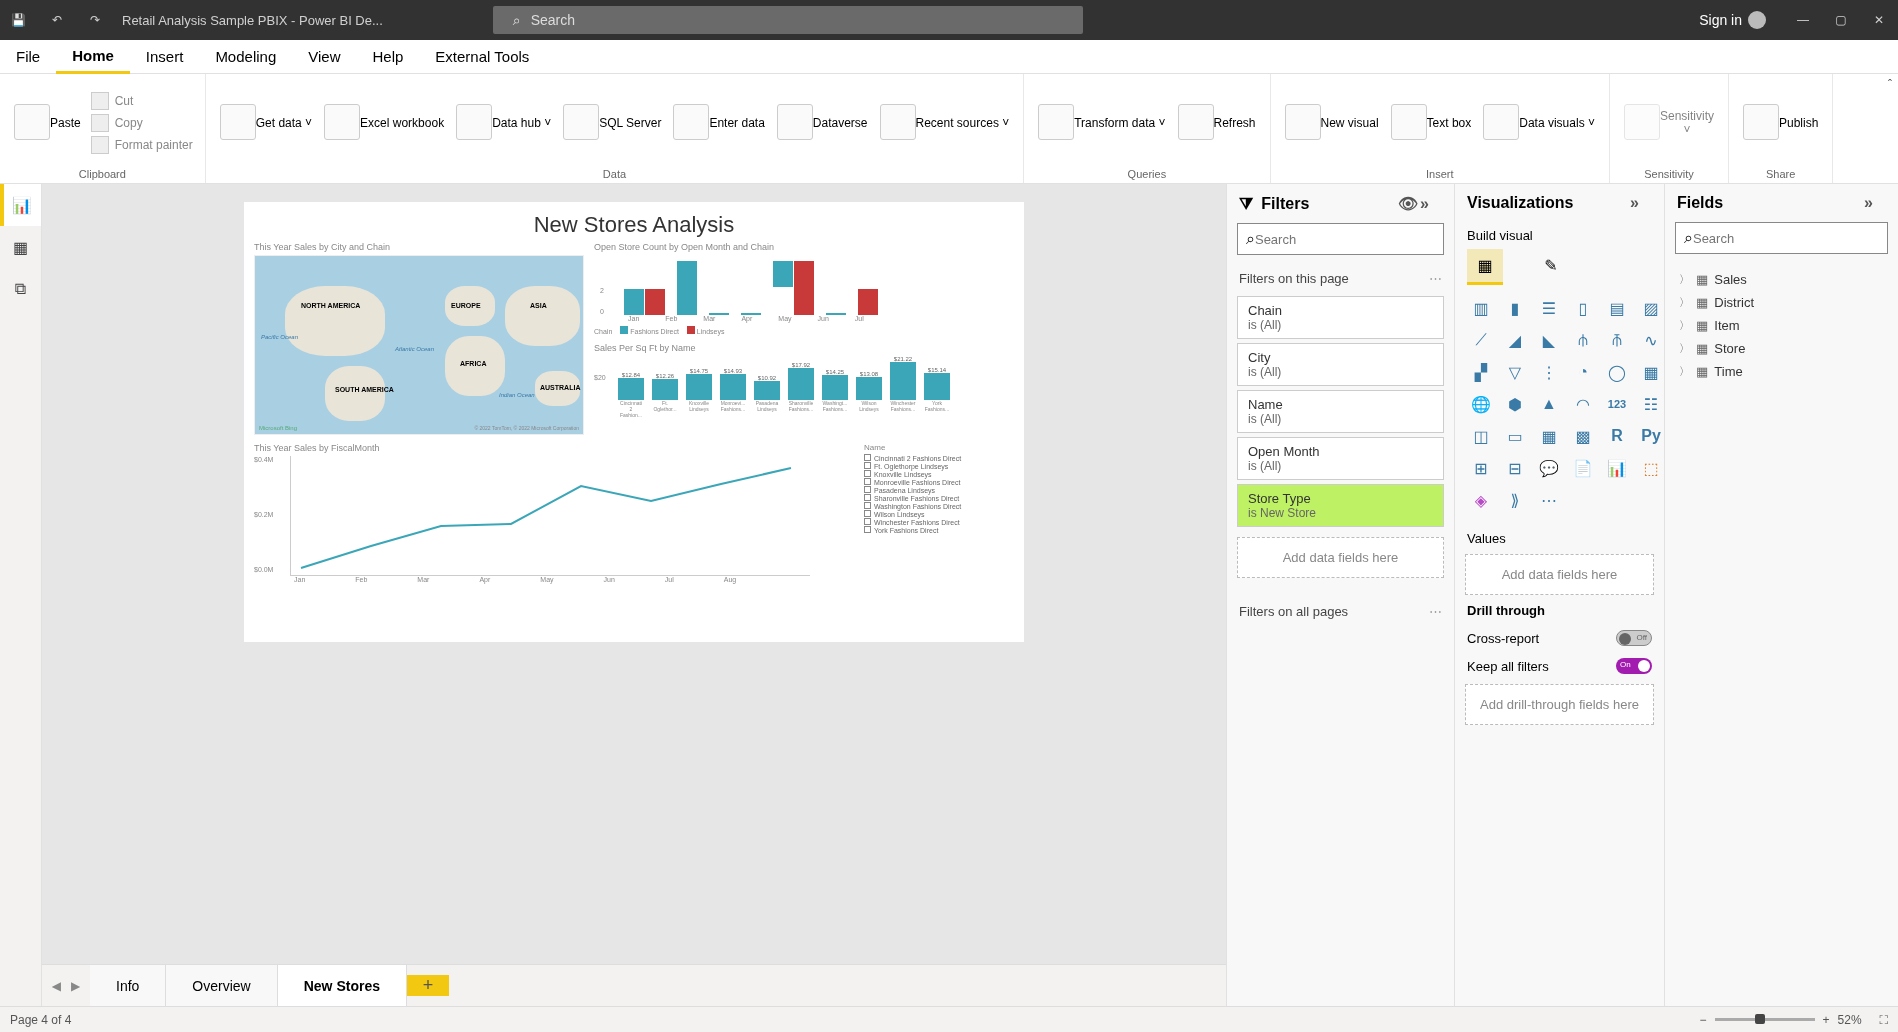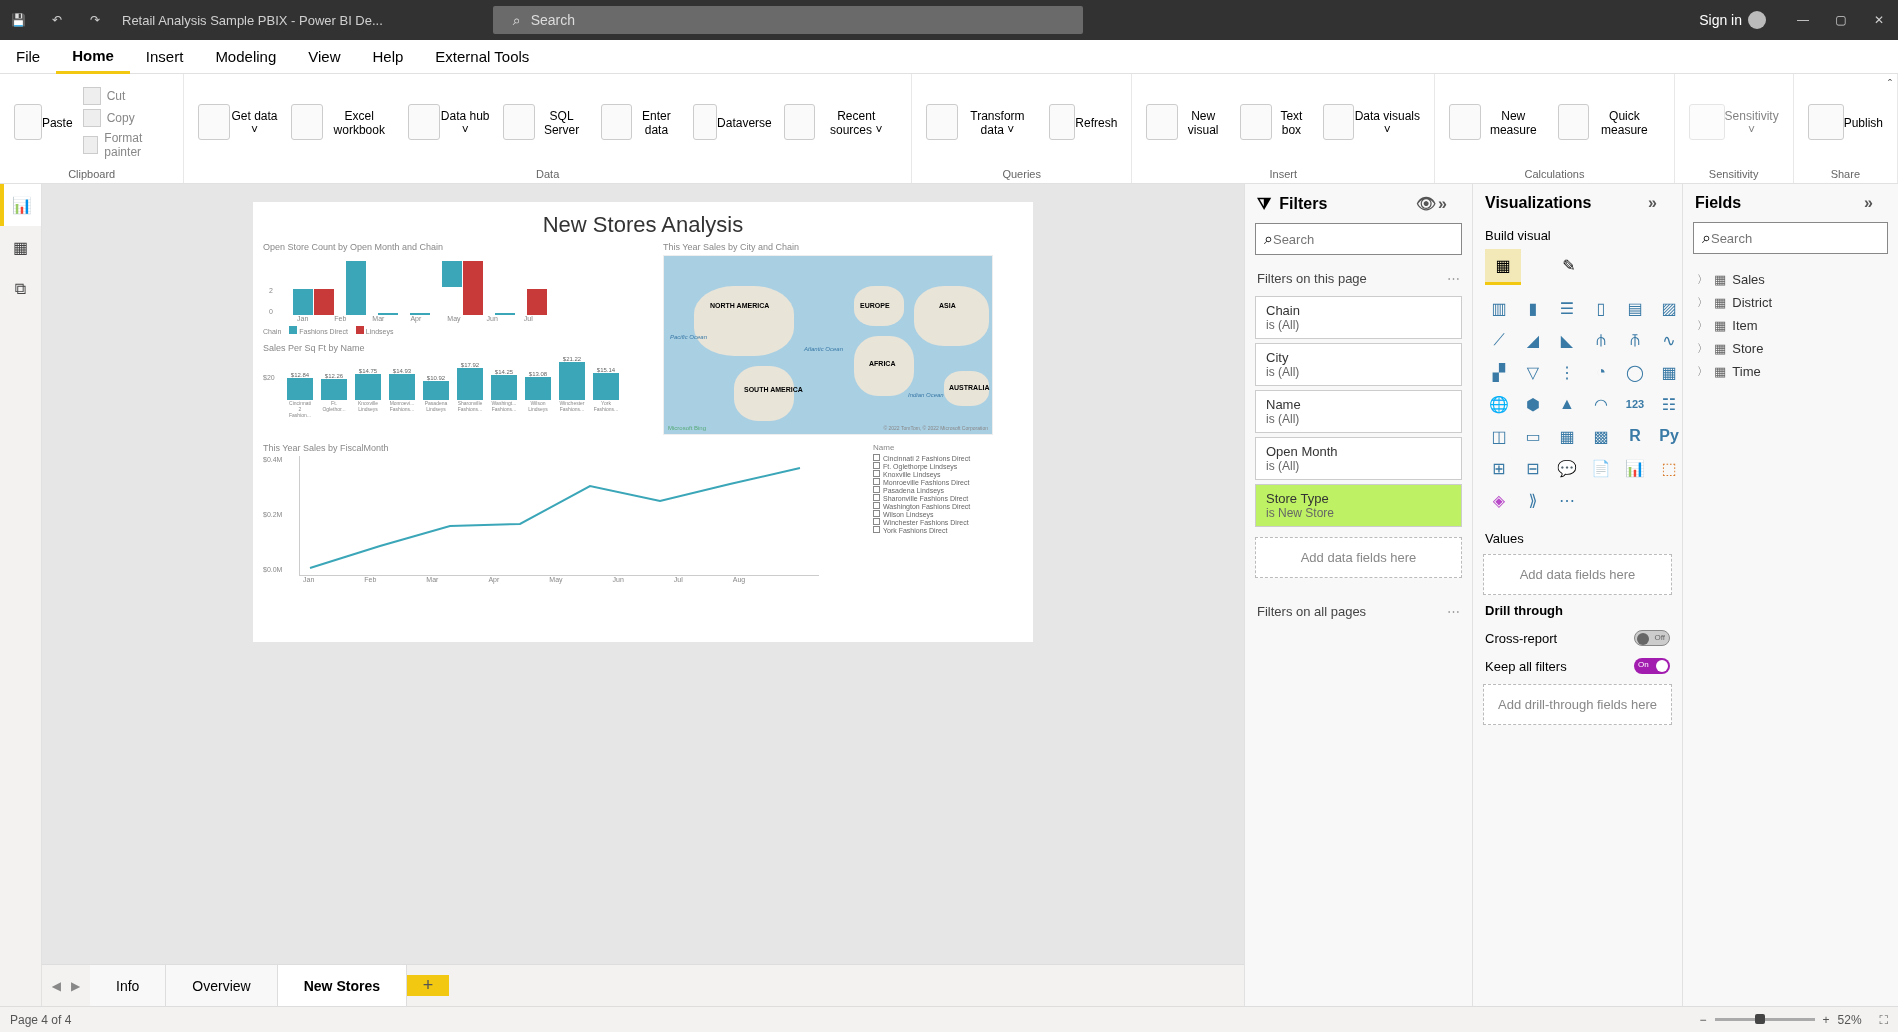--- a/index.html
+++ b/index.html
@@ -42,21 +42,21 @@
 .bar{width:20px;background:#3aa6b8}
 .bar.red{background:#c83a3a}
 .pages{height:42px;background:#f3f2f1;display:flex;align-items:center;border-top:1px solid #ddd}
 .pages .nav{width:48px;display:flex;justify-content:center;gap:10px;color:#888;font-size:12px}
 .pages .tab{padding:0 26px;height:42px;display:flex;align-items:center;font-size:14px;border-right:1px solid #ddd;background:#f8f8f8;cursor:pointer}
 .pages .tab.active{background:#fff;font-weight:600}
 .pages .add{width:42px;display:flex;align-items:center;justify-content:center;background:#f2c811;color:#555;font-size:18px}
 .pane{background:#f8f8f8;border-left:1px solid #e1e1e1;display:flex;flex-direction:column}
 .pane.filters{width:228px}
 .pane.viz{width:210px}
-.pane.fields{width:216px}
+.pane.fields{width:234px}
 .pane-header{display:flex;align-items:center;padding:10px 12px;font-size:16px;font-weight:600}
 .pane-header .pspacer{flex:1}
 .pane-header .picon{width:22px;color:#555}
 .searchbox{margin:0 10px 10px 10px;border:1px solid #888;height:32px;display:flex;align-items:center;padding:0 8px;background:#fff}
 .searchbox input{border:none;outline:none;flex:1;font-size:13px}
 .fsection{font-size:13px;color:#444;padding:6px 12px;display:flex;align-items:center}
 .fsection .dots{margin-left:auto;color:#888}
 .fcard{border:1px solid #ccc;background:#fff;margin:4px 10px;padding:6px 10px;font-size:13px}
 .fcard.selected{background:#bef264}
 .fcard .fname{color:#333}
@@ -201,33 +201,20 @@
           <div class="lbl">Text box</div>
         </div>
       <div class="rbtn-big">
           <div class="ic"></div>
           <div class="lbl"><span>Data visuals</span> ˅</div>
         </div>
     </div>
     <div class="label">Insert</div>
   </div>
 
-  <div class="group">
-    <div class="buttons">
-      <div class="rbtn-big">
-          <div class="ic"></div>
-          <div class="lbl">New measure</div>
-        </div>
-      <div class="rbtn-big">
-          <div class="ic"></div>
-          <div class="lbl">Quick measure</div>
-        </div>
-    </div>
-    <div class="label">Calculations</div>
-  </div>
 
   <div class="group">
     <div class="buttons">
       <div class="rbtn-big" style="opacity:.5">
           <div class="ic"></div>
           <div class="lbl"><span>Sensitivity</span><br>˅</div>
         </div>
     </div>
     <div class="label">Sensitivity</div>
   </div>
@@ -248,113 +235,20 @@
   <div class="left-rail">
     <div class="ritem active">📊</div>
     <div class="ritem">▦</div>
     <div class="ritem">⧉</div>
   </div>
 
   <div class="canvas-wrap">
     <div class="canvas">
       <div class="report">
         <h2>New Stores Analysis</h2>
-
-        <div style="float:left;width:400px">
-          <div class="vtitle">Open Store Count by Open Month and Chain</div>
-          <div class="barrow">
-            <div style="position:absolute;font-size:7px;color:#888;margin-left:-24px">2<br><br><br>0</div>
-            <div style="display:flex;gap:1px">
-                <div class="bar" style="height:26px"></div>
-                <div class="bar red" style="height:26px"></div>
-              </div>
-            <div class="bar" style="height:54px"></div>
-            <div class="bar" style="height:2px"></div>
-            <div class="bar" style="height:2px"></div>
-            <div style="display:flex;gap:1px">
-                <div class="bar" style="height:26px"></div>
-                <div class="bar red" style="height:54px"></div>
-              </div>
-            <div class="bar" style="height:2px"></div>
-            <div class="bar red" style="height:26px"></div>
-          </div>
-          <div style="display:flex;gap:26px;padding-left:34px;font-size:7px;color:#888">
-            <span>Jan</span>
-              <span>Feb</span>
-              <span>Mar</span>
-              <span>Apr</span>
-              <span>May</span>
-              <span>Jun</span>
-              <span>Jul</span>
-          </div>
-          <div style="font-size:7px;color:#888;margin-top:4px">
-            <span>Chain</span>
-            <span style="display:inline-block;width:8px;height:8px;background:#3aa6b8;margin:0 2px 0 6px"></span><span>Fashions Direct</span>
-            <span style="display:inline-block;width:8px;height:8px;background:#c83a3a;margin:0 2px 0 6px"></span><span>Lindseys</span>
-          </div>
-
-          <div class="vtitle" style="margin-top:8px">Sales Per Sq Ft by Name</div>
-          <div style="position:relative;padding-left:24px">
-            <div style="position:absolute;left:0;top:18px;font-size:7px;color:#888">$20</div>
-            <div class="barrow" style="height:44px;gap:8px;padding-left:0">
-              <div style="text-align:center">
-                  <div style="font-size:6px;color:#666">$12.84</div>
-                  <div class="bar" style="height:22px;width:26px"></div>
-                </div>
-              <div style="text-align:center">
-                  <div style="font-size:6px;color:#666">$12.26</div>
-                  <div class="bar" style="height:21px;width:26px"></div>
-                </div>
-              <div style="text-align:center">
-                  <div style="font-size:6px;color:#666">$14.75</div>
-                  <div class="bar" style="height:26px;width:26px"></div>
-                </div>
-              <div style="text-align:center">
-                  <div style="font-size:6px;color:#666">$14.93</div>
-                  <div class="bar" style="height:26px;width:26px"></div>
-                </div>
-              <div style="text-align:center">
-                  <div style="font-size:6px;color:#666">$10.92</div>
-                  <div class="bar" style="height:19px;width:26px"></div>
-                </div>
-              <div style="text-align:center">
-                  <div style="font-size:6px;color:#666">$17.92</div>
-                  <div class="bar" style="height:32px;width:26px"></div>
-                </div>
-              <div style="text-align:center">
-                  <div style="font-size:6px;color:#666">$14.25</div>
-                  <div class="bar" style="height:25px;width:26px"></div>
-                </div>
-              <div style="text-align:center">
-                  <div style="font-size:6px;color:#666">$13.08</div>
-                  <div class="bar" style="height:23px;width:26px"></div>
-                </div>
-              <div style="text-align:center">
-                  <div style="font-size:6px;color:#666">$21.22</div>
-                  <div class="bar" style="height:38px;width:26px"></div>
-                </div>
-              <div style="text-align:center">
-                  <div style="font-size:6px;color:#666">$15.14</div>
-                  <div class="bar" style="height:27px;width:26px"></div>
-                </div>
-            </div>
-            <div style="display:flex;gap:8px;font-size:5px;color:#888;text-align:center">
-              <div style="width:26px">Cincinnati 2 Fashion...</div>
-                <div style="width:26px">Ft. Oglethor...</div>
-                <div style="width:26px">Knoxville Lindseys</div>
-                <div style="width:26px">Monroevi... Fashions...</div>
-                <div style="width:26px">Pasadena Lindseys</div>
-                <div style="width:26px">Sharonville Fashions...</div>
-                <div style="width:26px">Washingt... Fashions...</div>
-                <div style="width:26px">Wilson Lindseys</div>
-                <div style="width:26px">Winchester Fashions...</div>
-                <div style="width:26px">York Fashions...</div>
-            </div>
-          </div>
-        </div>
 
         <div style="float:left;width:340px">
           <div class="vtitle">This Year Sales by City and Chain</div>
           <div class="map">
             <div class="continent" style="left:30px;top:30px;width:100px;height:70px"></div>
             <div class="continent" style="left:70px;top:110px;width:60px;height:55px"></div>
             <div class="continent" style="left:190px;top:30px;width:50px;height:40px"></div>
             <div class="continent" style="left:190px;top:80px;width:60px;height:60px"></div>
             <div class="continent" style="left:250px;top:30px;width:75px;height:60px"></div>
             <div class="continent" style="left:280px;top:115px;width:45px;height:35px"></div>
@@ -362,20 +256,113 @@
             <div style="position:absolute;left:80px;top:130px;font-size:7px;font-weight:600">SOUTH AMERICA</div>
             <div style="position:absolute;left:196px;top:46px;font-size:7px;font-weight:600">EUROPE</div>
             <div style="position:absolute;left:205px;top:104px;font-size:7px;font-weight:600">AFRICA</div>
             <div style="position:absolute;left:275px;top:46px;font-size:7px;font-weight:600">ASIA</div>
             <div style="position:absolute;left:285px;top:128px;font-size:7px;font-weight:600">AUSTRALIA</div>
             <div style="position:absolute;left:6px;top:78px;font-size:6px;color:#3a7aa6;font-style:italic">Pacific Ocean</div>
             <div style="position:absolute;left:140px;top:90px;font-size:6px;color:#3a7aa6;font-style:italic">Atlantic Ocean</div>
             <div style="position:absolute;left:244px;top:136px;font-size:6px;color:#3a7aa6;font-style:italic">Indian Ocean</div>
             <div style="position:absolute;left:4px;bottom:3px;font-size:6px;color:#5a7;">Microsoft Bing</div>
             <div style="position:absolute;right:4px;bottom:3px;font-size:5px;color:#888">© 2022 TomTom, © 2022 Microsoft Corporation</div>
+          </div>
+        </div>
+
+        <div style="float:left;width:400px">
+          <div class="vtitle">Open Store Count by Open Month and Chain</div>
+          <div class="barrow">
+            <div style="position:absolute;font-size:7px;color:#888;margin-left:-24px">2<br><br><br>0</div>
+            <div style="display:flex;gap:1px">
+                <div class="bar" style="height:26px"></div>
+                <div class="bar red" style="height:26px"></div>
+              </div>
+            <div class="bar" style="height:54px"></div>
+            <div class="bar" style="height:2px"></div>
+            <div class="bar" style="height:2px"></div>
+            <div style="display:flex;gap:1px">
+                <div class="bar" style="height:26px"></div>
+                <div class="bar red" style="height:54px"></div>
+              </div>
+            <div class="bar" style="height:2px"></div>
+            <div class="bar red" style="height:26px"></div>
+          </div>
+          <div style="display:flex;gap:26px;padding-left:34px;font-size:7px;color:#888">
+            <span>Jan</span>
+              <span>Feb</span>
+              <span>Mar</span>
+              <span>Apr</span>
+              <span>May</span>
+              <span>Jun</span>
+              <span>Jul</span>
+          </div>
+          <div style="font-size:7px;color:#888;margin-top:4px">
+            <span>Chain</span>
+            <span style="display:inline-block;width:8px;height:8px;background:#3aa6b8;margin:0 2px 0 6px"></span><span>Fashions Direct</span>
+            <span style="display:inline-block;width:8px;height:8px;background:#c83a3a;margin:0 2px 0 6px"></span><span>Lindseys</span>
+          </div>
+
+          <div class="vtitle" style="margin-top:8px">Sales Per Sq Ft by Name</div>
+          <div style="position:relative;padding-left:24px">
+            <div style="position:absolute;left:0;top:18px;font-size:7px;color:#888">$20</div>
+            <div class="barrow" style="height:44px;gap:8px;padding-left:0">
+              <div style="text-align:center">
+                  <div style="font-size:6px;color:#666">$12.84</div>
+                  <div class="bar" style="height:22px;width:26px"></div>
+                </div>
+              <div style="text-align:center">
+                  <div style="font-size:6px;color:#666">$12.26</div>
+                  <div class="bar" style="height:21px;width:26px"></div>
+                </div>
+              <div style="text-align:center">
+                  <div style="font-size:6px;color:#666">$14.75</div>
+                  <div class="bar" style="height:26px;width:26px"></div>
+                </div>
+              <div style="text-align:center">
+                  <div style="font-size:6px;color:#666">$14.93</div>
+                  <div class="bar" style="height:26px;width:26px"></div>
+                </div>
+              <div style="text-align:center">
+                  <div style="font-size:6px;color:#666">$10.92</div>
+                  <div class="bar" style="height:19px;width:26px"></div>
+                </div>
+              <div style="text-align:center">
+                  <div style="font-size:6px;color:#666">$17.92</div>
+                  <div class="bar" style="height:32px;width:26px"></div>
+                </div>
+              <div style="text-align:center">
+                  <div style="font-size:6px;color:#666">$14.25</div>
+                  <div class="bar" style="height:25px;width:26px"></div>
+                </div>
+              <div style="text-align:center">
+                  <div style="font-size:6px;color:#666">$13.08</div>
+                  <div class="bar" style="height:23px;width:26px"></div>
+                </div>
+              <div style="text-align:center">
+                  <div style="font-size:6px;color:#666">$21.22</div>
+                  <div class="bar" style="height:38px;width:26px"></div>
+                </div>
+              <div style="text-align:center">
+                  <div style="font-size:6px;color:#666">$15.14</div>
+                  <div class="bar" style="height:27px;width:26px"></div>
+                </div>
+            </div>
+            <div style="display:flex;gap:8px;font-size:5px;color:#888;text-align:center">
+              <div style="width:26px">Cincinnati 2 Fashion...</div>
+                <div style="width:26px">Ft. Oglethor...</div>
+                <div style="width:26px">Knoxville Lindseys</div>
+                <div style="width:26px">Monroevi... Fashions...</div>
+                <div style="width:26px">Pasadena Lindseys</div>
+                <div style="width:26px">Sharonville Fashions...</div>
+                <div style="width:26px">Washingt... Fashions...</div>
+                <div style="width:26px">Wilson Lindseys</div>
+                <div style="width:26px">Winchester Fashions...</div>
+                <div style="width:26px">York Fashions...</div>
+            </div>
           </div>
         </div>
 
         <div class="clear"></div>
 
         <div style="margin-top:8px;display:flex">
           <div style="flex:1">
             <div class="vtitle">This Year Sales by FiscalMonth</div>
             <div style="position:relative;padding-left:36px">
               <div style="position:absolute;left:0;top:0;font-size:7px;color:#888">$0.4M</div>

